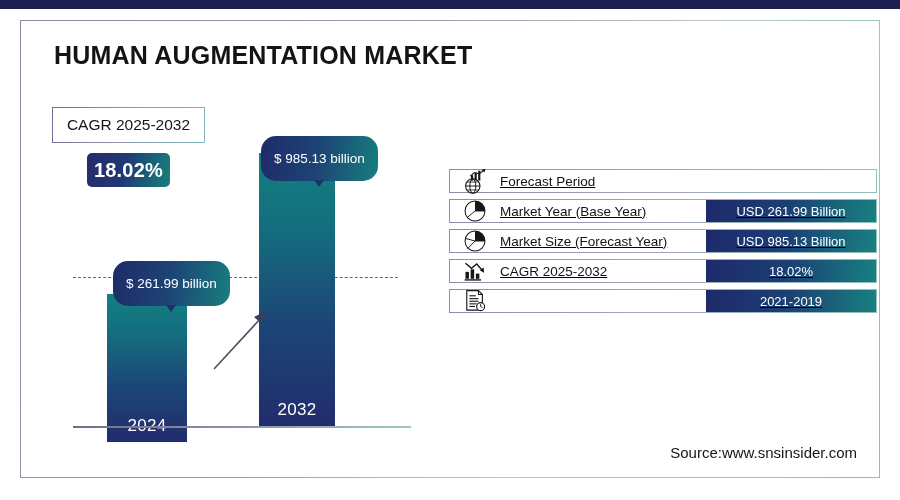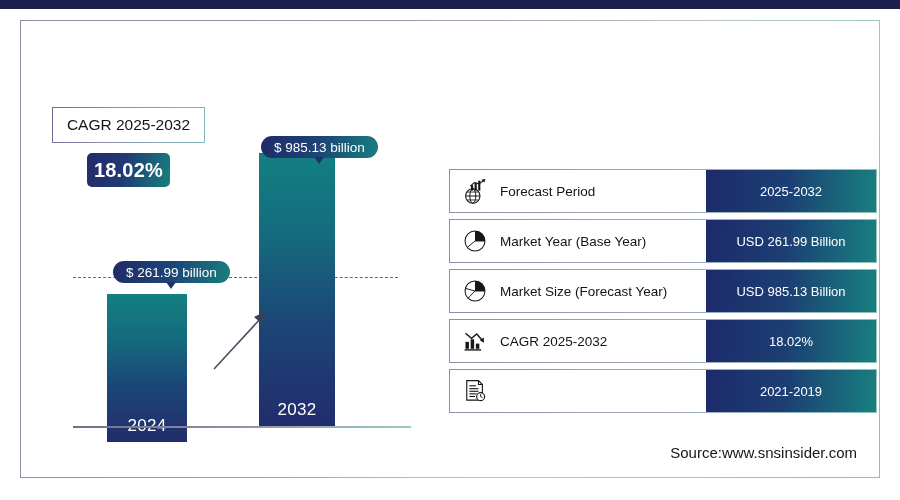--- a/index.html
+++ b/index.html
@@ -93,21 +93,21 @@
   }
   .dashed-line {
     position: absolute;
     left: 52px; top: 256px;
     width: 325px;
     border-top: 1.3px dashed #5d6b79;
   }
   
   .pill {
     position: absolute;
-    height: 22px;
+    height: 45px;
     border-radius: 15px;
     background: linear-gradient(100deg,#1f2a68 0%,#1d4576 50%,#177f7e 100%);
     display: flex; align-items: center; 
     padding: 0 13px;
   }
   .pill span { color: #ffffff; font-size: 13.5px; white-space: nowrap; }
   .pill:after {
     content: "";
     position: absolute;
     bottom: -6px; left: 50%; margin-left: -5px;
@@ -116,26 +116,27 @@
     border-right: 5px solid transparent;
     border-top: 7px solid #20306c;
   }
   .pill-2024 { left: 92px; top: 240px; }
   .pill-2032 { left: 240px; top: 115px; }
   .growth-arrow { position: absolute; left: 185px; top: 282px; }
   
   .table { position: absolute; left: 428px; top: 148px; width: 428px; }
   .row {
     position: relative;
-    height: 44px;
+    height: 24px;
     margin-bottom: 6px;
     display: flex;
     background: #ffffff;
     border: 1px solid transparent;
     border-image: linear-gradient(110deg,#8c8ca3 0%,#a3a3b6 45%,#8fc3bf 100%) 1;
+    text-decoration: underline;
   }
   .row-left {
     width: 256px;
     display: flex; align-items: center;
     padding-left: 9px;
     background: #ffffff;
   }
   .row-icon {
     width: 32px; height: 30px;
     flex: 0 0 32px;
@@ -165,20 +166,21 @@
 </style>
 </head>
 <body>
 
 <div id="infographic">
 
   <div class="top-bar"></div>
 
   <div class="panel">
 
+    <div class="title">HUMAN AUGMENTATION MARKET</div>
 
     <div class="cagr-box">
       <span>CAGR 2025-2032</span>
     </div>
 
     <div class="cagr-val">
       <span>18.02%</span>
     </div>
 
     <div class="chart">
@@ -222,23 +224,20 @@
               <line x1="5.3" y1="24.4" x2="18.7" y2="24.4" stroke="#171717" stroke-width="0.9"></line>
               <rect x="10" y="8" width="2.4" height="6" fill="#171717"></rect>
               <rect x="14" y="5.5" width="2.4" height="8.5" fill="#171717"></rect>
               <rect x="18" y="3" width="2.4" height="11" fill="#171717"></rect>
               <polyline points="9,9 14,5 19,6.5 25,2" fill="none" stroke="#171717" stroke-width="1.2"></polyline>
               <polygon points="26,1 21.5,2 25,5" fill="#171717"></polygon>
             </svg>
           </div>
           <div class="row-label">Forecast Period</div>
         </div>
-        <div class="row-right">
-          <div class="row-value">2025-2032</div>
-        </div>
       </div>
 
       <div class="row">
         <div class="row-left">
           <div class="row-icon">
             <svg width="26" height="26" viewBox="0 0 30 30">
               <circle cx="15" cy="15" r="11.5" fill="none" stroke="#171717" stroke-width="1.2"></circle>
               <path d="M15 15 L15 3.5 A11.5 11.5 0 0 1 26.5 15 Z" fill="#171717"></path>
               <line x1="15" y1="15" x2="26.5" y2="15" stroke="#171717" stroke-width="1.1"></line>
               <line x1="15" y1="15" x2="6" y2="22.5" stroke="#171717" stroke-width="1.1"></line>

